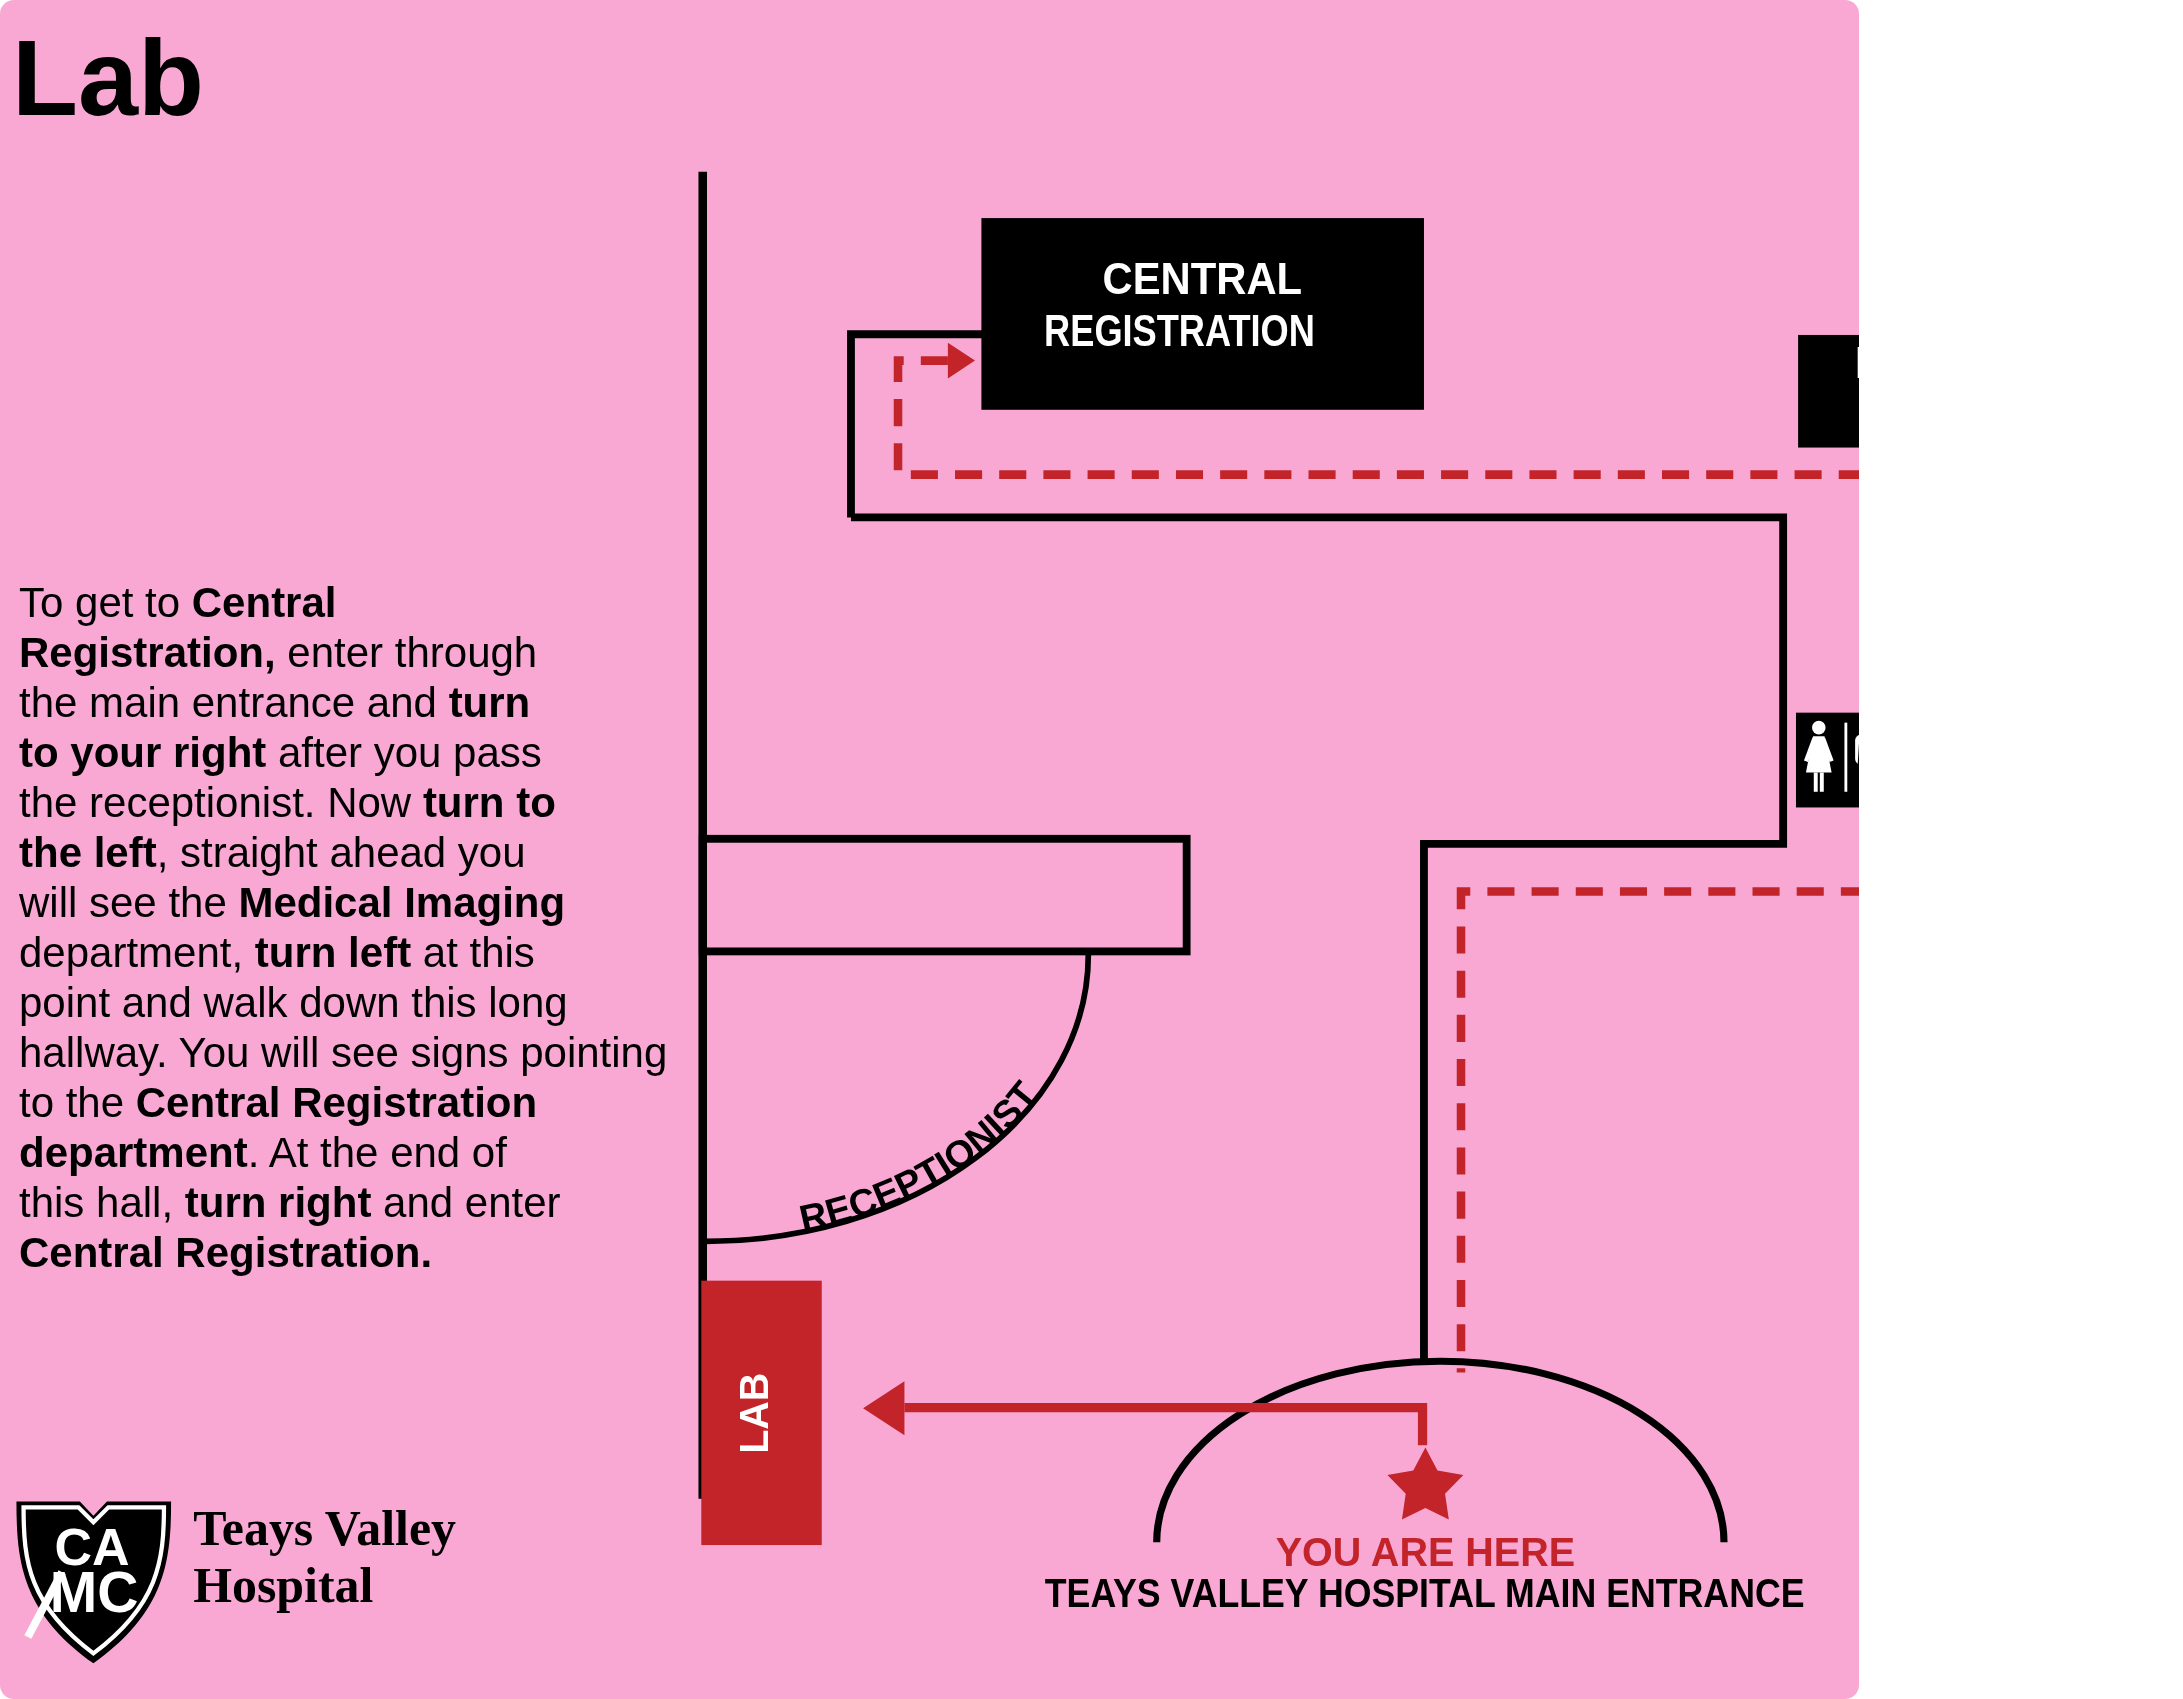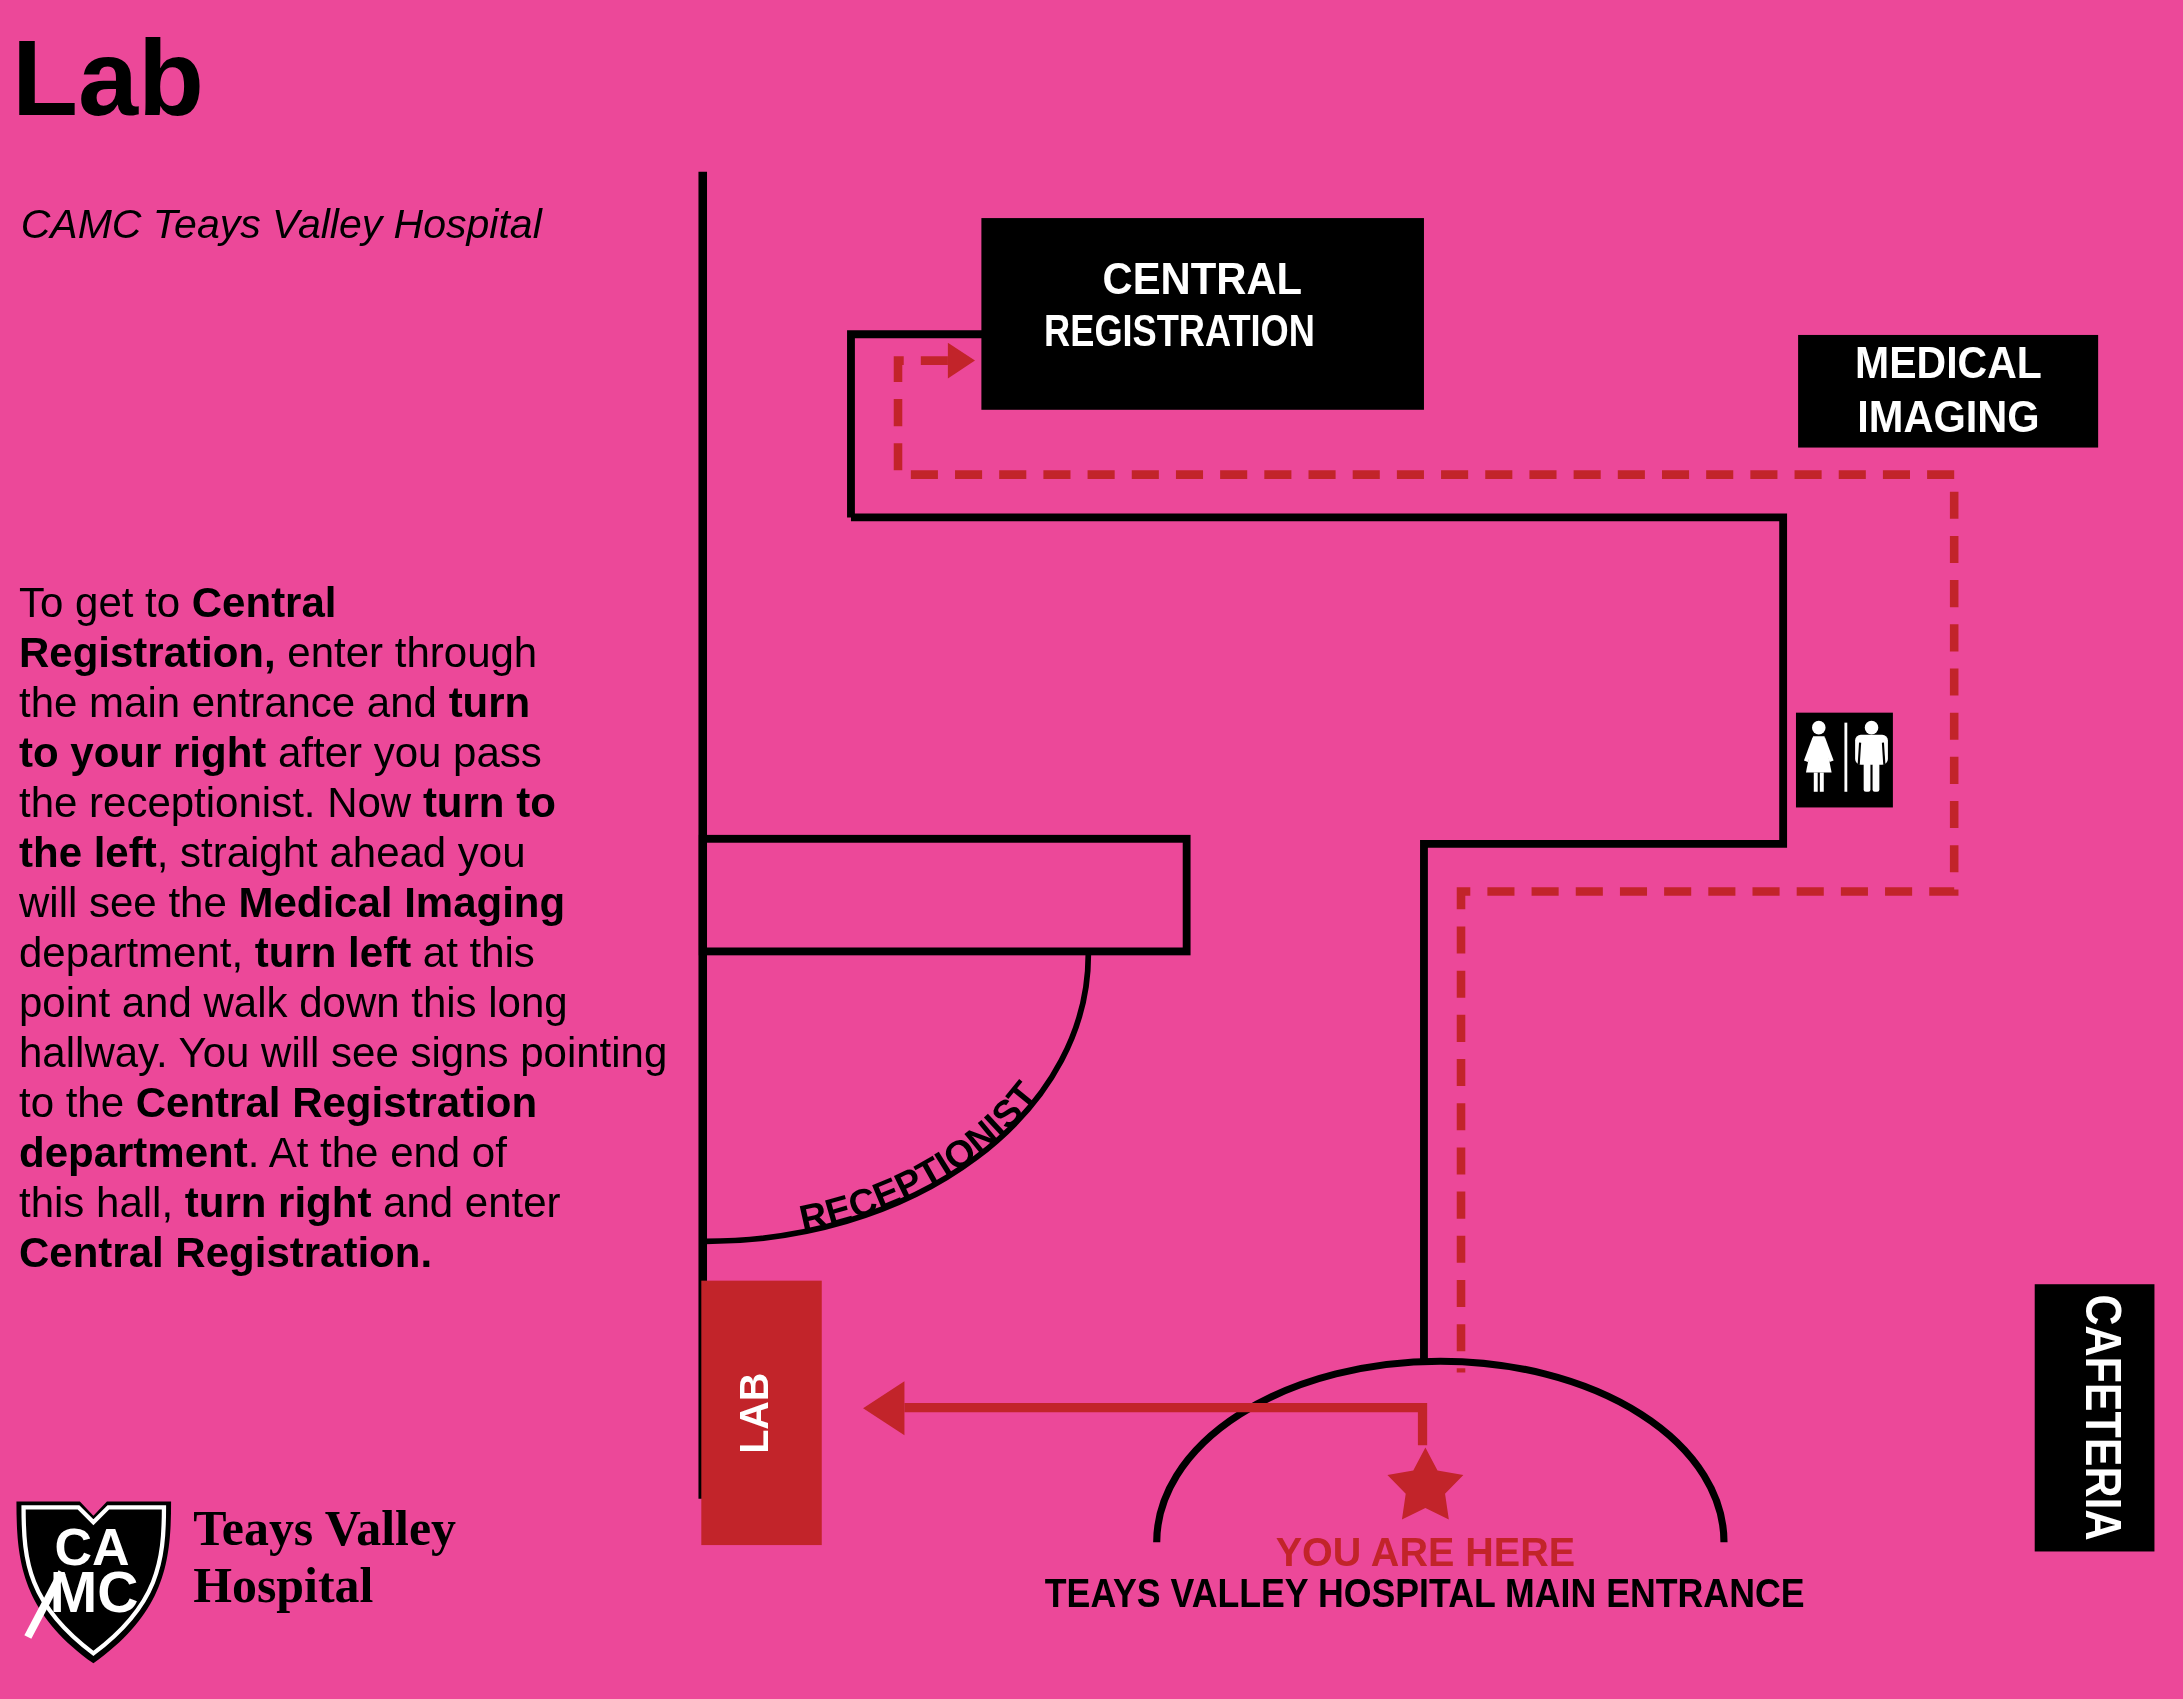--- a/index.html
+++ b/index.html
@@ -1,22 +1,21 @@
 <!DOCTYPE html>
 <html style="font-size:11.4px"><head><meta charset="utf-8"><style>
 html,body{margin:0;padding:0;background:#fff;}
-#page{position:relative;width:2183px;height:1699px;background:#ec4899;overflow:hidden;font-family:"Liberation Sans",sans-serif;color:#000;}
+#page{position:relative;width:1859px;height:1699px;background:#f9a8d4;overflow:hidden;font-family:"Liberation Sans",sans-serif;color:#000;border-radius:14px;}
 .t{position:absolute;white-space:nowrap;}
 </style></head>
 <body>
 <div id="page">
 
 <div class="t" id="title" style="left:12px;top:24px;font-size:108px;line-height:108px;font-weight:bold;">Lab</div>
 
-<div class="t" id="ital" style="left:20.7px;top:204px;font-size:41px;line-height:41px;font-style:italic;">CAMC Teays Valley Hospital</div>
 
 
 <div class="t" id="p2" style="left:19px;top:578px;font-size:42px;line-height:50px;">To get to <b>Central</b><br><b>Registration,</b> enter through<br>the main entrance and <b>turn</b><br><b>to your right</b> after you pass<br>the receptionist. Now <b>turn to</b><br><b>the left</b>, straight ahead you<br>will see the <b>Medical Imaging</b><br>department, <b>turn left</b> at this<br>point and walk down this long<br>hallway. You will see signs pointing<br>to the <b>Central Registration</b><br><b>department</b>. At the end of<br>this hall, <b>turn right</b> and enter<br><b>Central Registration.</b></div>
 
 <svg width="2183" height="1699" viewBox="0 0 3063 2384" style="position:absolute;left:0;top:0;">
 
   <line x1="986" y1="241" x2="986" y2="2103" stroke="#000" stroke-width="12"></line>
   <path d="M 1194 726 V 469 H 1700" fill="none" stroke="#000" stroke-width="11"></path>
   <path d="M 1194 726 H 2502 V 1184 H 1998 V 1914" fill="none" stroke="#000" stroke-width="11"></path>
 

